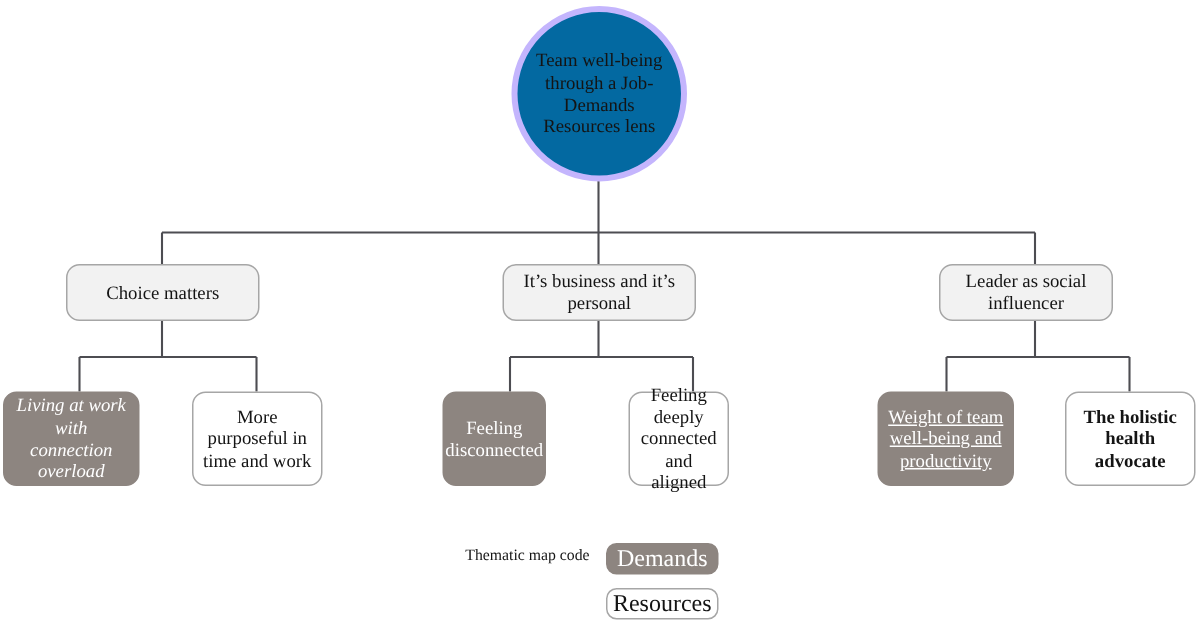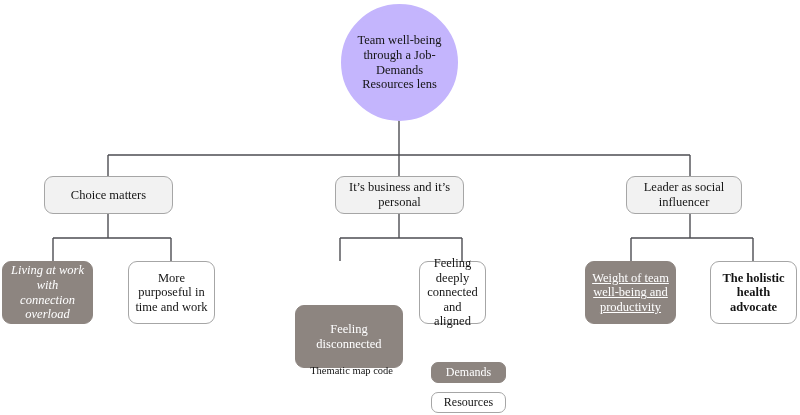--- a/index.html
+++ b/index.html
@@ -27,21 +27,21 @@
     box-sizing: border-box;
     display: flex;
     align-items: center;
     justify-content: center;
     text-align: center;
     line-height: 1.17;
     z-index: 2;
   }
   .root-circle {
     border-radius: 50%;
-    background: #c4b5fd;
+    background: #0369a1;
     border: 4px solid #c4b5fd;
     font-size: 12.5px;
     color: #141414;
     padding: 0 12px;
   }
   .theme-box {
     background: #f2f2f2;
     border: 1px solid #a6a6a6;
     border-radius: 9px;
     font-size: 12.5px;
@@ -70,23 +70,22 @@
     text-align: right;
     z-index: 2;
   }
   .legend-swatch {
     position: absolute;
     box-sizing: border-box;
     display: flex;
     align-items: center;
     justify-content: center;
     border-radius: 7px;
-    font-size: 12px;
+    font-size: 16px;
     z-index: 2;
-    margin-left: 27px;
   }
   .legend-demands {
     background: #8d8580;
     border: 1px solid #8d8580;
     color: #ffffff;
   }
   .legend-resources {
     background: #ffffff;
     border: 1px solid #a6a6a6;
     color: #141414;
@@ -129,21 +128,21 @@
   <div class="node theme-box" style="left:44px; top:176px; width:129px; height:38px;">Choice matters</div>
 
   <div class="node theme-box" style="left:335px; top:176px; width:129px; height:38px;">It’s business and it’s personal</div>
 
   <div class="node theme-box" style="left:626px; top:176px; width:116px; height:38px;">Leader as social influencer</div>
 
   <div class="node leaf-box leaf-demand" style="left:2px; top:261px; width:91px; height:63px;font-style:italic;">Living at work with connection overload</div>
 
   <div class="node leaf-box leaf-resource" style="left:128px; top:261px; width:87px; height:63px;">More purposeful in time and work</div>
 
-  <div class="node leaf-box leaf-demand" style="left:295px; top:261px; width:108px; height:63px;margin-top:44px;">Feeling disconnected</div>
+  <div class="node leaf-box leaf-demand" style="left:295px; top:261px; width:69px; height:63px;">Feeling disconnected</div>
 
   <div class="node leaf-box leaf-resource" style="left:419px; top:261px; width:67px; height:63px;">Feeling deeply connected and aligned</div>
 
   <div class="node leaf-box leaf-demand" style="left:585px; top:261px; width:91px; height:63px;text-decoration:underline;">Weight of team well-being and productivity</div>
 
   <div class="node leaf-box leaf-resource" style="left:710px; top:261px; width:87px; height:63px;font-weight:bold;">The holistic health advocate</div>
 
   <div class="legend-label" style="left:258px; top:365px; width:135px;">Thematic map code</div>
 
   <div class="legend-swatch legend-demands" style="left:404px; top:362px; width:75px; height:21px;">Demands</div>

